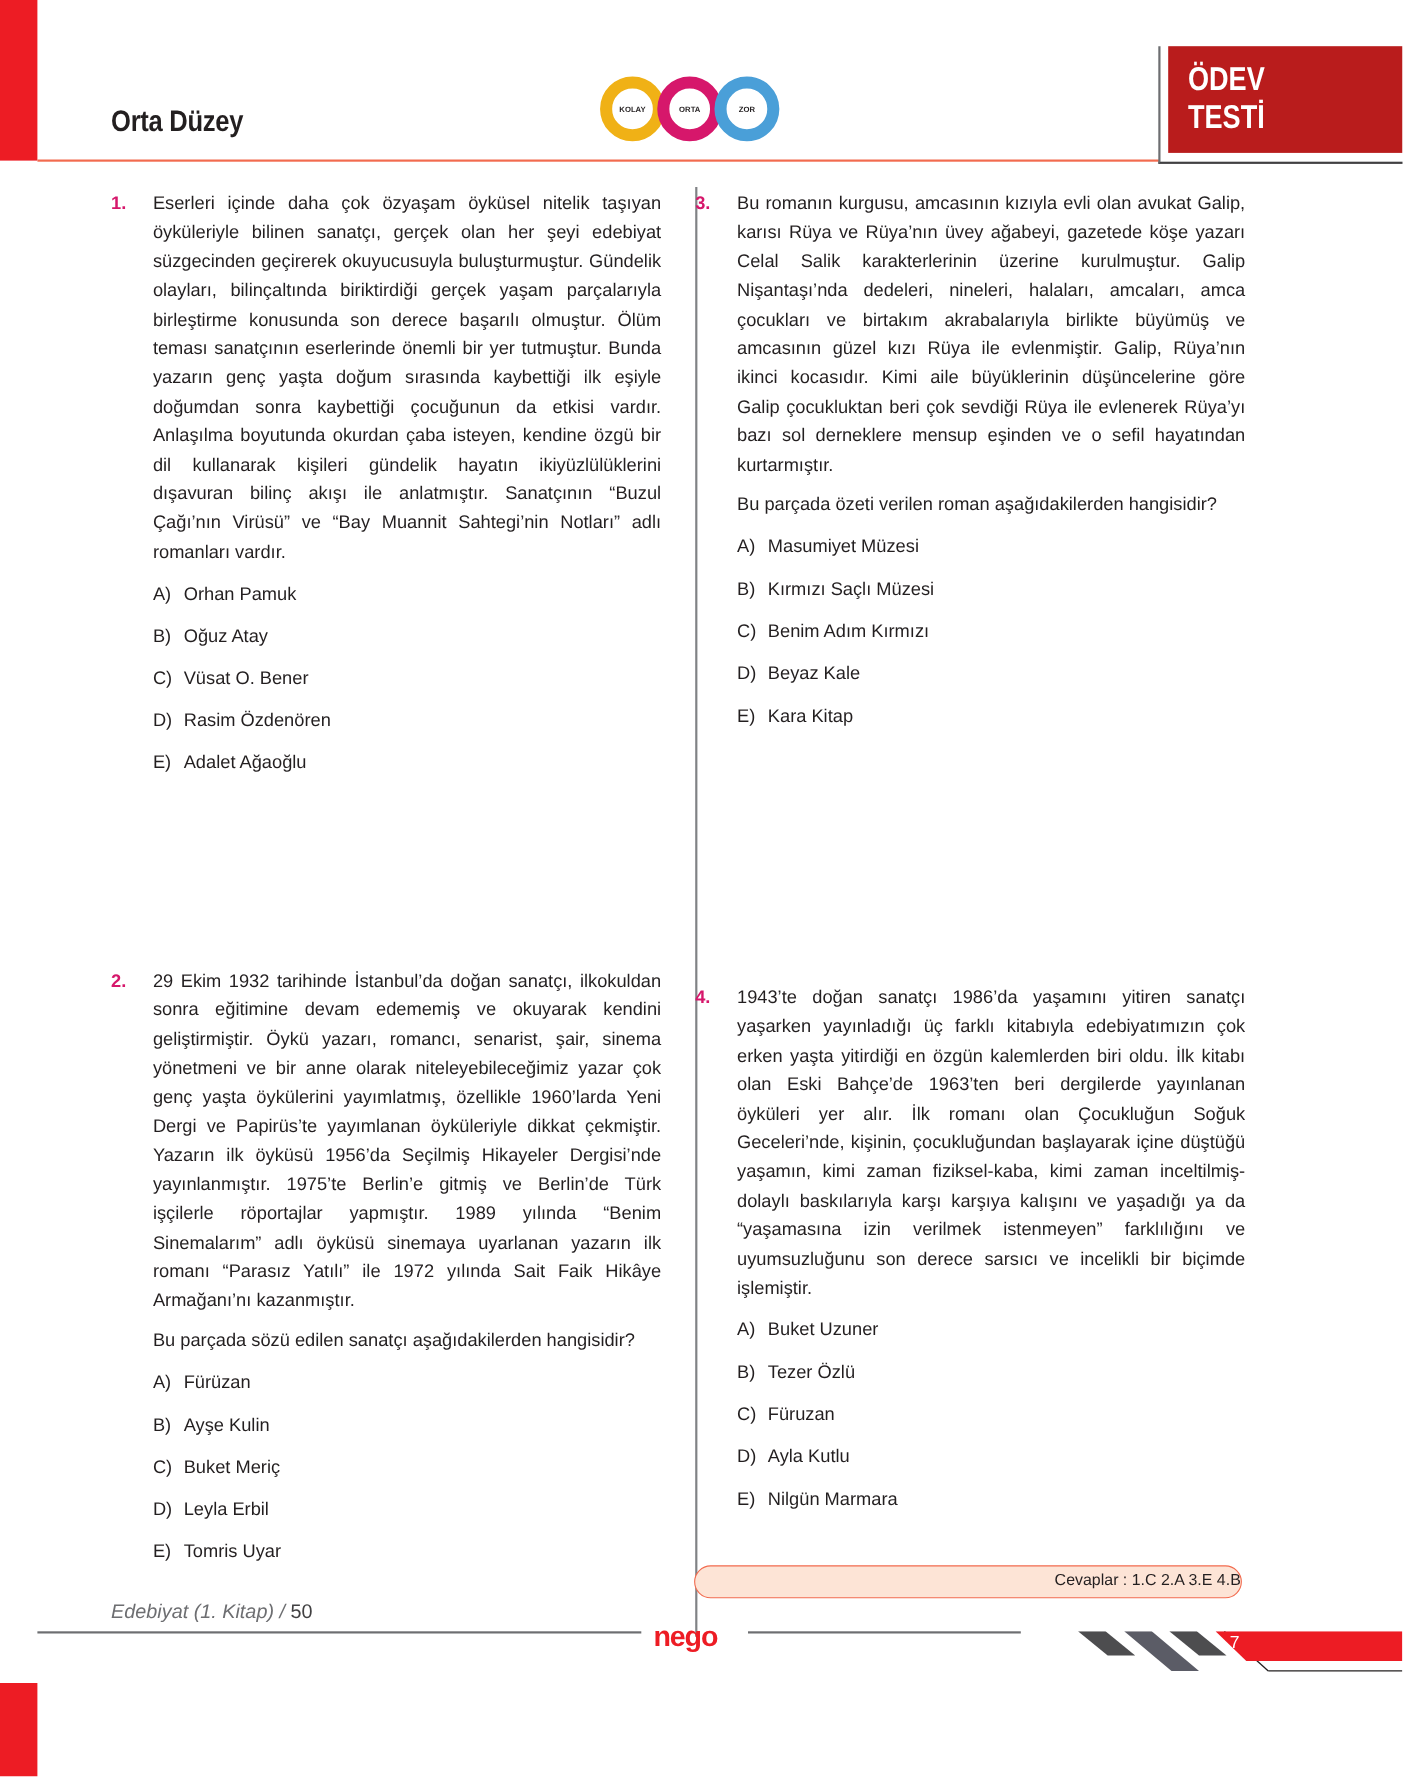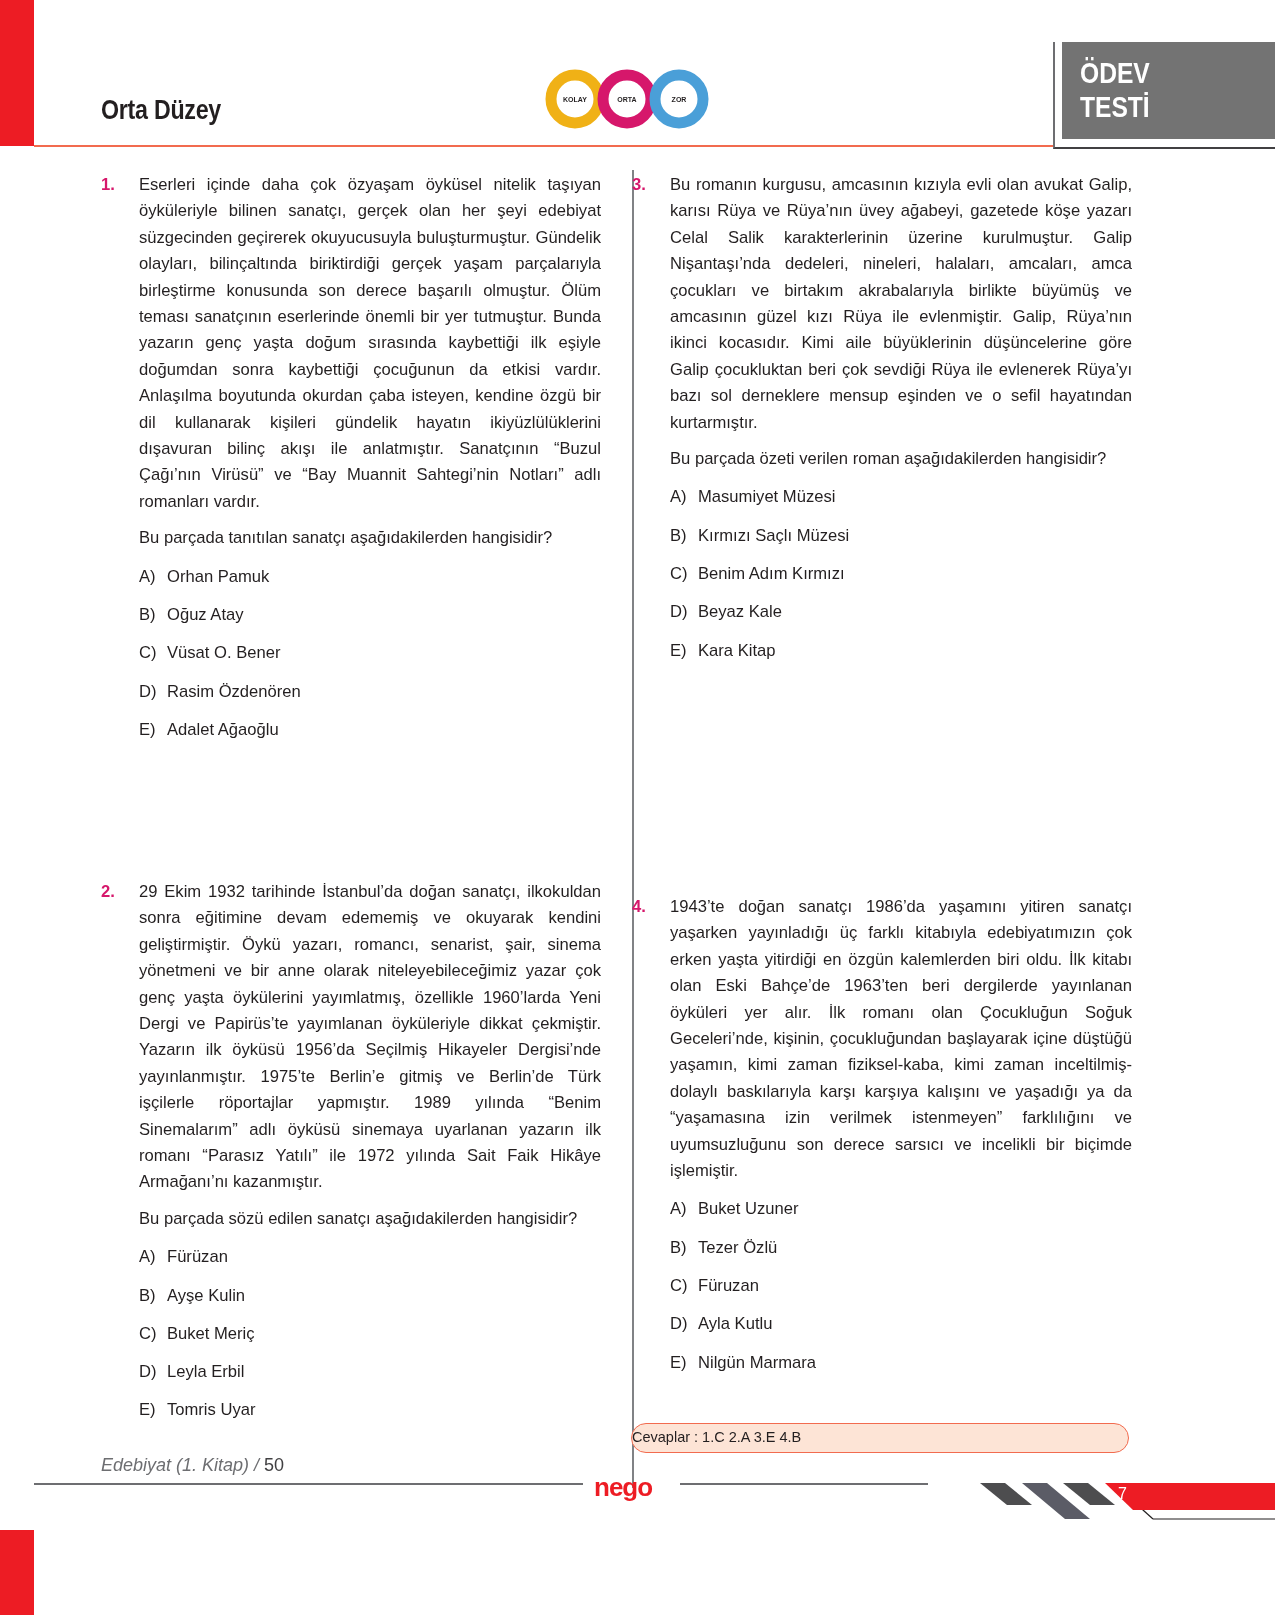--- a/index.html
+++ b/index.html
@@ -12,40 +12,40 @@
   .left-bar-bottom { position: absolute; left: 0; top: 1530px; width: 34px; height: 85px; background: #ed1c24; }
   .header-rule { position: absolute; left: 34px; top: 145px; width: 1020px; height: 2px; background: #f26b4f; }
   .page-level {
     position: absolute; left: 101px; top: 95px; font-size: 27px; font-weight: bold;
     color: #231f20; letter-spacing: -0.3px; transform: scaleX(0.86); transform-origin: left;
   }
   .difficulty { position: absolute; left: 545px; top: 69px; width: 165px; height: 60px; }
   .difficulty svg { display: block; }
   .test-box-frame { position: absolute; left: 1053px; top: 42px; width: 222px; height: 105px; border-left: 2px solid #6d6e71; border-bottom: 2px solid #414042; }
   .test-box {
-    position: absolute; left: 1062px; top: 42px; width: 213px; height: 97px; background: #737373;
+    position: absolute; left: 1062px; top: 42px; width: 213px; height: 97px; background: #b91c1c;
     color: #fff; font-weight: bold; font-size: 30px; line-height: 34px; padding: 14px 0 0 18px; box-sizing: border-box;
   }
   .test-box span { display: block; transform: scaleX(0.82); transform-origin: left; }
   .col-divider { position: absolute; left: 632px; top: 170px; width: 2px; height: 1318px; background: #808285; }
   .question { position: absolute; width: 462px; font-size: 16.6px; line-height: 26.4px; }
   .q-num { position: absolute; left: -38px; top: 0; color: #d6176b; font-weight: bold; }
   .q-text { text-align: justify; }
   .q-prompt { font-weight: normal; margin-top: 10px; }
   .options { margin-top: 12px; }
   .option { height: 38.3px; display: flex; align-items: flex-start; }
   .opt-letter { width: 28px; display: inline-block; }
   #q1 { left: 139px; top: 172px; }
   #q2 { left: 139px; top: 879px; }
   #q3 { left: 670px; top: 172px; }
   #q4 { left: 670px; top: 894px; }
   .answer-key {
     position: absolute; left: 631px; top: 1423px; width: 498px; height: 30px;
     background: #fde4d6; border: 1.5px solid #f26b4f; border-radius: 15px;
-    box-sizing: border-box; text-align: left; font-size: 14.5px; line-height: 27px; color: #231f20;
+    box-sizing: border-box; text-align: right; font-size: 14.5px; line-height: 27px; color: #231f20;
   }
   .footer-line-left { position: absolute; left: 34px; top: 1483px; width: 549px; height: 1.5px; background: #6d6e71; }
   .footer-line-right { position: absolute; left: 680px; top: 1483px; width: 248px; height: 1.5px; background: #6d6e71; }
   .footer-book { position: absolute; left: 101px; top: 1455px; font-size: 18px; color: #6d6e71; font-style: italic; }
   .footer-book .num { font-style: normal; color: #414042; }
   .brand-logo { position: absolute; left: 590px; top: 1472px; width: 82px; height: 30px; }
   .stripes { position: absolute; left: 925px; top: 1483px; width: 350px; height: 40px; }
   .page-num-box { position: absolute; left: 1105px; top: 1483px; width: 170px; height: 27px; }
   .page-num { position: absolute; left: 1118px; top: 1485px; color: #fff; font-size: 16px; }
 </style>
@@ -72,21 +72,20 @@
 <div class="test-box">
   <span>ÖDEV</span>
   <span>TESTİ</span>
 </div>
 
 <div class="col-divider"></div>
 
 <div class="question" id="q1">
   <div class="q-num">1.</div>
   <div class="q-text">Eserleri içinde daha çok özyaşam öyküsel nitelik taşıyan öyküleriyle bilinen sanatçı, gerçek olan her şeyi edebiyat süzgecinden geçirerek okuyucusuyla buluşturmuştur. Gündelik olayları, bilinçaltında biriktirdiği gerçek yaşam parçalarıyla birleştirme konusunda son derece başarılı olmuştur. Ölüm teması sanatçının eserlerinde önemli bir yer tutmuştur. Bunda yazarın genç yaşta doğum sırasında kaybettiği ilk eşiyle doğumdan sonra kaybettiği çocuğunun da etkisi vardır. Anlaşılma boyutunda okurdan çaba isteyen, kendine özgü bir dil kullanarak kişileri gündelik hayatın ikiyüzlülüklerini dışavuran bilinç akışı ile anlatmıştır. Sanatçının “Buzul Çağı’nın Virüsü” ve “Bay Muannit Sahtegi’nin Notları” adlı romanları vardır.</div>
-  <div class="q-prompt">Bu parçada tanıtılan sanatçı aşağıdakilerden hangisidir?</div>
   <div class="options">
     <div class="option">
         <span class="opt-letter">A)</span>
         <span>Orhan Pamuk</span>
       </div>
     <div class="option">
         <span class="opt-letter">B)</span>
         <span>Oğuz Atay</span>
       </div>
     <div class="option">

